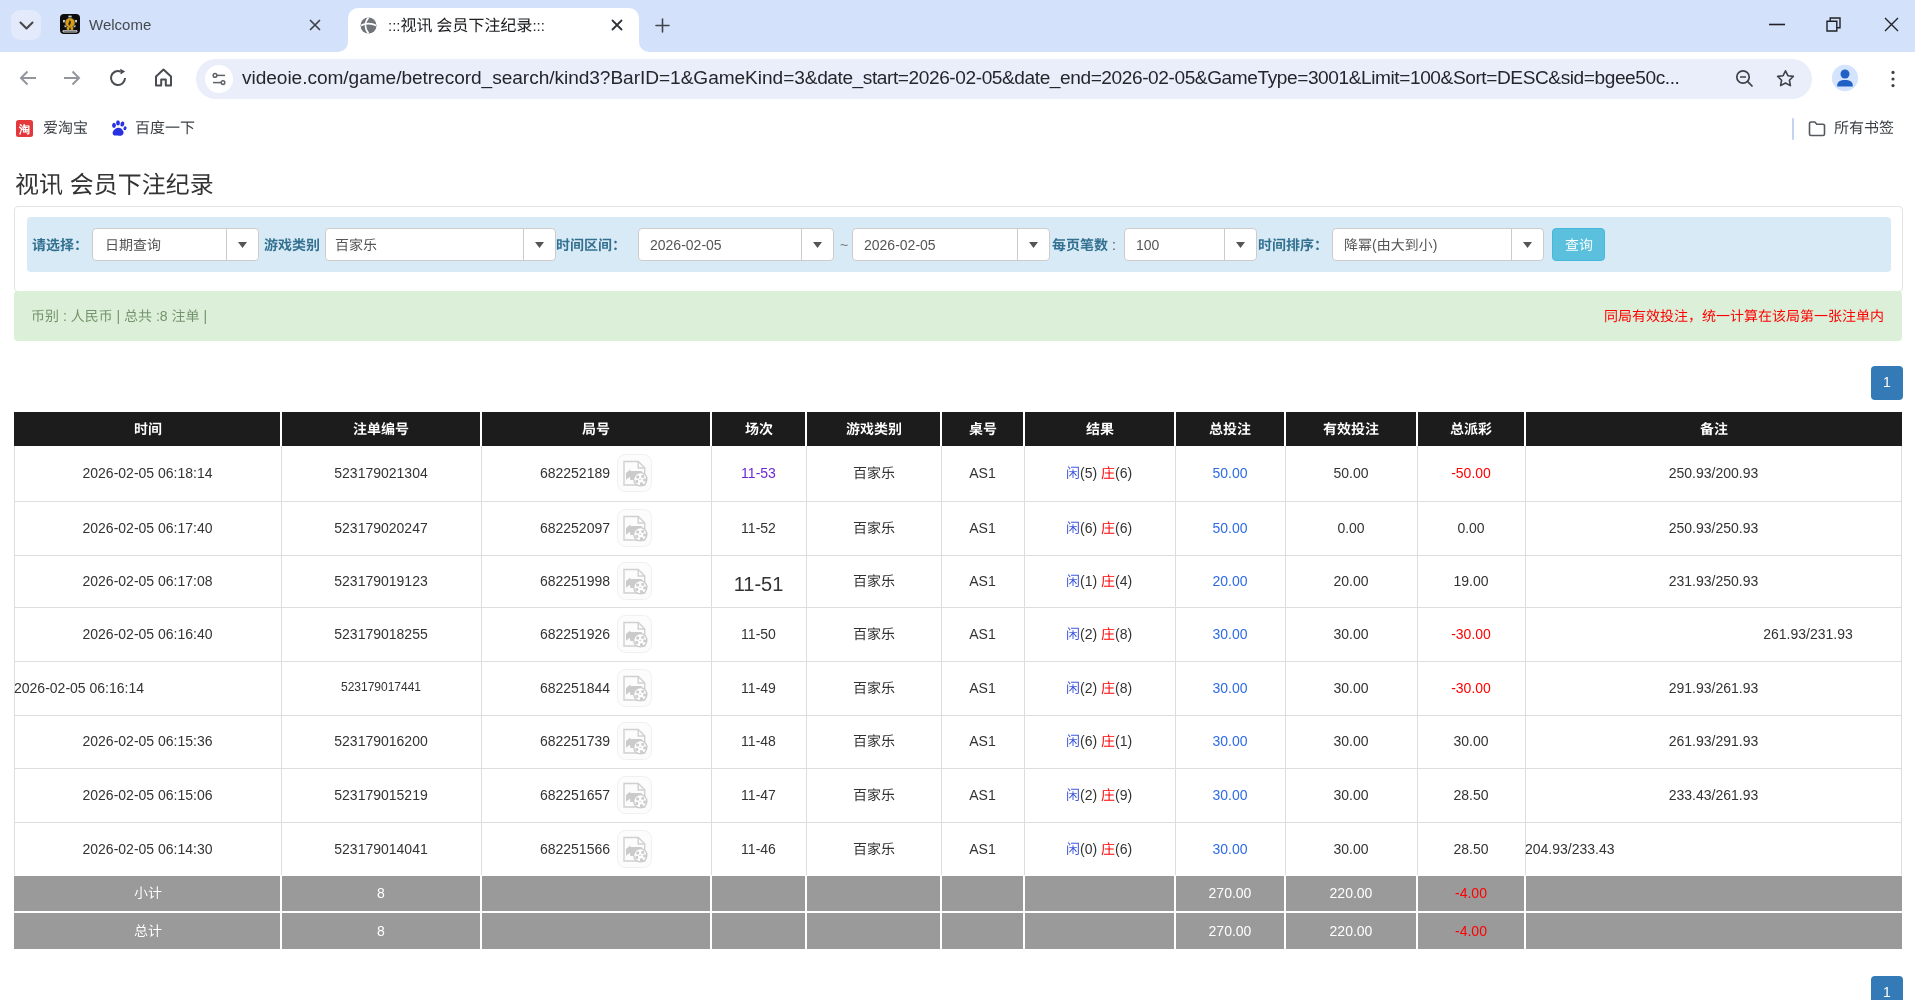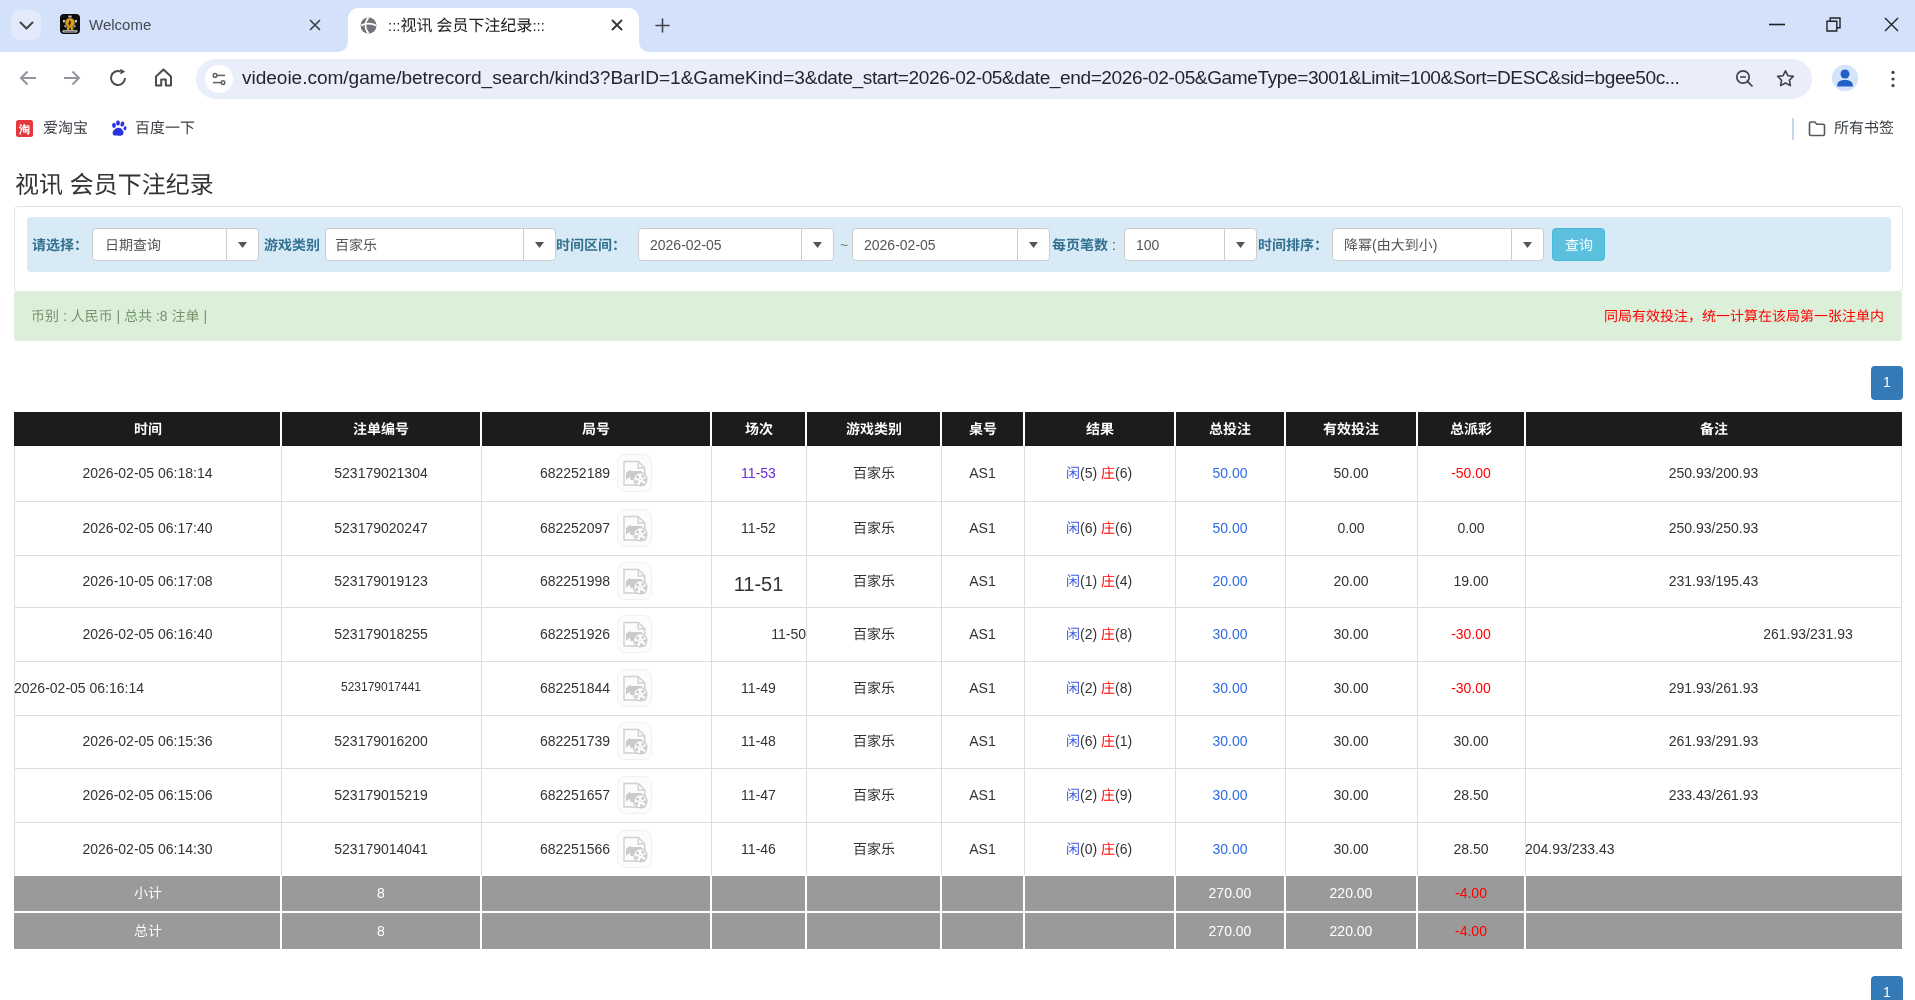--- a/index.html
+++ b/index.html
@@ -538,21 +538,21 @@
 <svg class="a" style="left:1066.44px;top:516.50px" width="68" height="21" viewBox="0 -16 68 21">
     <use href="#r95f2" fill="#3c57de" transform="matrix(0.01400 0 0 -0.01400 0 0)"></use>
     <text x="14" y="0" font-family="Liberation Sans" font-size="14" fill="#333">(6)&nbsp;</text>
     <use href="#r5e84" fill="#f00" transform="matrix(0.01400 0 0 -0.01400 35 0)"></use>
     <text x="49" y="0" font-family="Liberation Sans" font-size="14" fill="#333">(6)</text>
   </svg>
 <div class="a" style="left:1175px;top:519.5px;width:110px;text-align:center;font-size:14px;color:#2e6be5">50.00</div>
 <div class="a" style="left:1285px;top:519.5px;width:132px;text-align:center;font-size:14px;color:#333">0.00</div>
 <div class="a" style="left:1417px;top:519.5px;width:108px;text-align:center;font-size:14px;color:#333">0.00</div>
 <div class="a" style="left:1525px;top:519.5px;width:377px;text-align:center;font-size:14px;color:#333">250.93/250.93</div>
-<div class="a" style="left:14px;top:572.5px;width:267px;text-align:center;font-size:14px;color:#333">2026-10-05 06:17:08</div>
+<div class="a" style="left:14px;top:572.5px;width:267px;text-align:center;font-size:14px;color:#333">2026-02-05 06:17:08</div>
 <div class="a" style="left:281px;top:572.5px;width:200px;text-align:center;font-size:14px;color:#333">523179019123</div>
 <div class="a" style="left:481px;top:572.5px;width:129px;text-align:right;font-size:14px;color:#333">682251998</div>
 <svg class="a" style="left:617px;top:561.5px" width="35" height="38" viewBox="0 0 35 38">
     <rect x="0.5" y="0.5" width="34" height="37" rx="8" fill="#fcfcfc" stroke="#f0f0f0"></rect>
     <g stroke="#d0d0d0" fill="none" stroke-width="1.4">
       <path d="M7 7.5 H21.3 L27.7 13.8 V31 H7 Z"></path>
       <path d="M21.2 7.8 V14 H27.5"></path>
     </g>
     <path d="M9 19 L13.3 15.6 V17 H24.5 V25.8 H13.3 V22.4 L9 25.8 Z" fill="#cbcbcb" stroke="none"></path>
     <path d="M13.3 17 H24.5 V25.8 H13.3 Z" fill="#cbcbcb"></path>
@@ -575,21 +575,21 @@
 <div class="a" style="left:941px;top:572.5px;width:83px;text-align:center;font-size:14px;color:#333">AS1</div>
 <svg class="a" style="left:1066.44px;top:569.50px" width="68" height="21" viewBox="0 -16 68 21">
     <use href="#r95f2" fill="#3c57de" transform="matrix(0.01400 0 0 -0.01400 0 0)"></use>
     <text x="14" y="0" font-family="Liberation Sans" font-size="14" fill="#333">(1)&nbsp;</text>
     <use href="#r5e84" fill="#f00" transform="matrix(0.01400 0 0 -0.01400 35 0)"></use>
     <text x="49" y="0" font-family="Liberation Sans" font-size="14" fill="#333">(4)</text>
   </svg>
 <div class="a" style="left:1175px;top:572.5px;width:110px;text-align:center;font-size:14px;color:#2e6be5">20.00</div>
 <div class="a" style="left:1285px;top:572.5px;width:132px;text-align:center;font-size:14px;color:#333">20.00</div>
 <div class="a" style="left:1417px;top:572.5px;width:108px;text-align:center;font-size:14px;color:#333">19.00</div>
-<div class="a" style="left:1525px;top:572.5px;width:377px;text-align:center;font-size:14px;color:#333">231.93/195.43</div>
+<div class="a" style="left:1525px;top:572.5px;width:377px;text-align:center;font-size:14px;color:#333">231.93/250.93</div>
 <div class="a" style="left:14px;top:625.5px;width:267px;text-align:center;font-size:14px;color:#333">2026-02-05 06:16:40</div>
 <div class="a" style="left:281px;top:625.5px;width:200px;text-align:center;font-size:14px;color:#333">523179018255</div>
 <div class="a" style="left:481px;top:625.5px;width:129px;text-align:right;font-size:14px;color:#333">682251926</div>
 <svg class="a" style="left:617px;top:614.5px" width="35" height="38" viewBox="0 0 35 38">
     <rect x="0.5" y="0.5" width="34" height="37" rx="8" fill="#fcfcfc" stroke="#f0f0f0"></rect>
     <g stroke="#d0d0d0" fill="none" stroke-width="1.4">
       <path d="M7 7.5 H21.3 L27.7 13.8 V31 H7 Z"></path>
       <path d="M21.2 7.8 V14 H27.5"></path>
     </g>
     <path d="M9 19 L13.3 15.6 V17 H24.5 V25.8 H13.3 V22.4 L9 25.8 Z" fill="#cbcbcb" stroke="none"></path>
@@ -597,21 +597,21 @@
     <circle cx="23.3" cy="25.3" r="6.6" fill="#fefefe" stroke="#c9c9c9" stroke-width="1.3"></circle>
     <g fill="#cccccc">
       <rect x="19.2" y="21.5" width="2.9" height="2.9" rx="0.9"></rect>
       <rect x="24.3" y="20.9" width="2.9" height="2.9" rx="0.9"></rect>
       <rect x="18.3" y="26" width="2.9" height="2.9" rx="0.9"></rect>
       <rect x="23" y="28.2" width="2.9" height="2.9" rx="0.9"></rect>
       <rect x="26.3" y="24.6" width="2.9" height="2.9" rx="0.9"></rect>
     </g>
     <rect x="22.3" y="24.9" width="1.9" height="0.9" fill="#cccccc"></rect>
   </svg>
-<div class="a" style="left:711px;top:625.5px;width:95px;text-align:right;font-size:14px;color:#333">11-50</div>
+<div class="a" style="left:711px;top:625.5px;width:95px;text-align:center;font-size:14px;color:#333">11-50</div>
 <svg class="a" style="left:852.50px;top:622.50px" width="43" height="21" viewBox="0 -16 43 21">
     <use href="#r767e" fill="#333" transform="matrix(0.01400 0 0 -0.01400 0 0)"></use>
     <use href="#r5bb6" fill="#333" transform="matrix(0.01400 0 0 -0.01400 14 0)"></use>
     <use href="#r4e50" fill="#333" transform="matrix(0.01400 0 0 -0.01400 28 0)"></use>
   </svg>
 <div class="a" style="left:941px;top:625.5px;width:83px;text-align:center;font-size:14px;color:#333">AS1</div>
 <svg class="a" style="left:1066.44px;top:622.50px" width="68" height="21" viewBox="0 -16 68 21">
     <use href="#r95f2" fill="#3c57de" transform="matrix(0.01400 0 0 -0.01400 0 0)"></use>
     <text x="14" y="0" font-family="Liberation Sans" font-size="14" fill="#333">(2)&nbsp;</text>
     <use href="#r5e84" fill="#f00" transform="matrix(0.01400 0 0 -0.01400 35 0)"></use>

